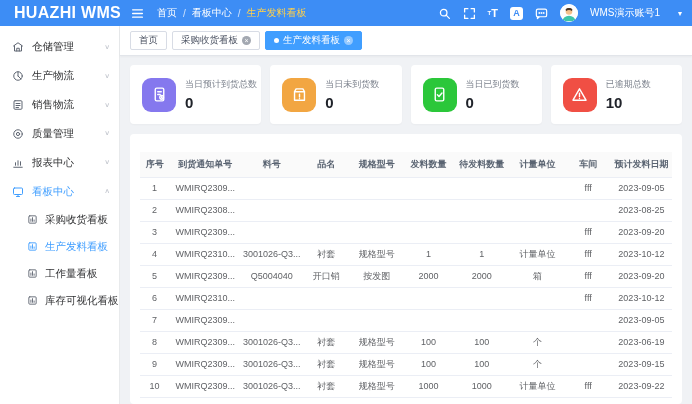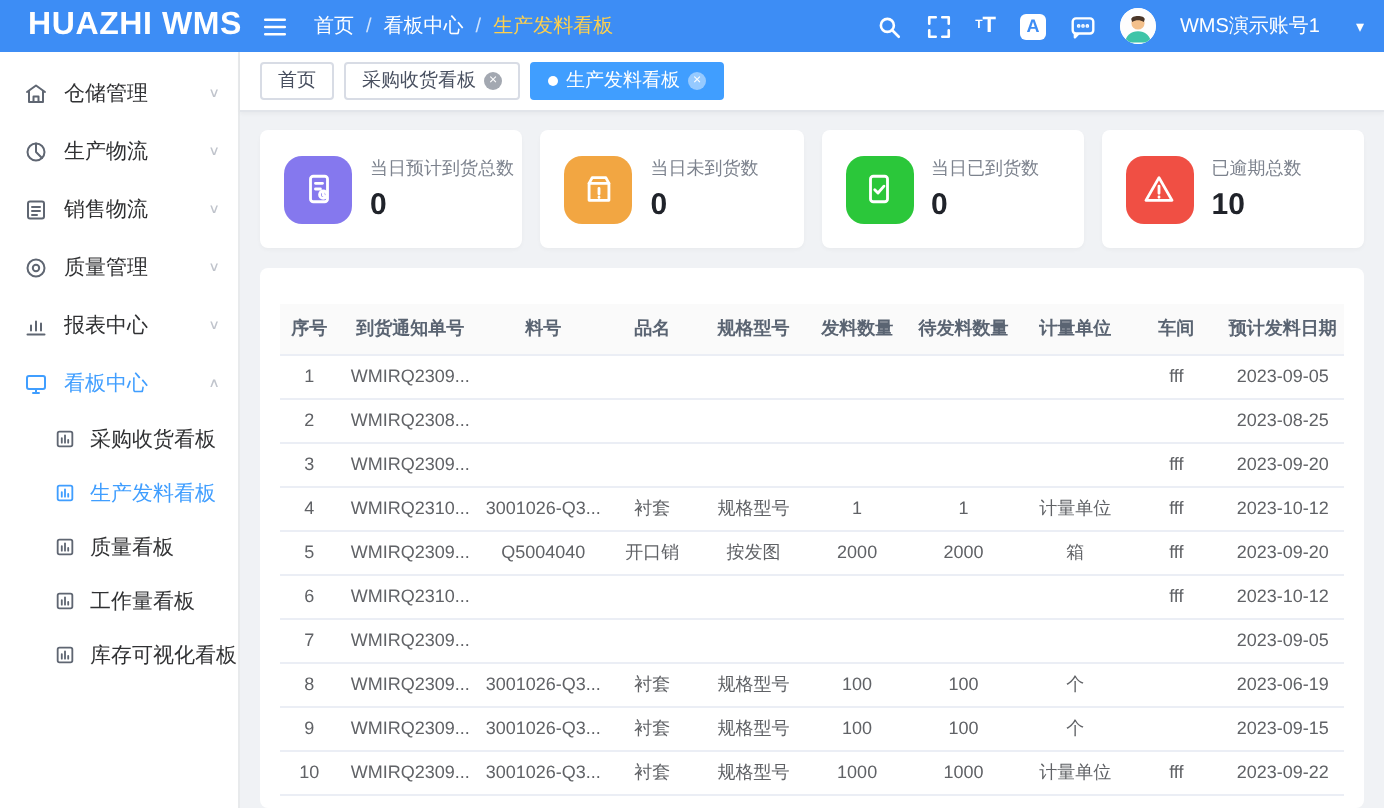--- a/index.html
+++ b/index.html
@@ -215,29 +215,20 @@
           </span>
       <span class="si-label">生产发料看板</span>
         </div>
         <div class="sub-item">
       <span class="si-icon">
             <svg fill="none" stroke="currentColor" stroke-width="2" stroke-linecap="round" stroke-linejoin="round" viewBox="0 0 24 24">
               <rect x="4" y="4" width="16" height="16" rx="2"></rect>
               <path d="M8.5 16v-5M12 16V8M15.5 16v-3"></path>
             </svg>
           </span>
-      <span class="si-label">质量看板</span>
-        </div>
-        <div class="sub-item">
-      <span class="si-icon">
-            <svg fill="none" stroke="currentColor" stroke-width="2" stroke-linecap="round" stroke-linejoin="round" viewBox="0 0 24 24">
-              <rect x="4" y="4" width="16" height="16" rx="2"></rect>
-              <path d="M8.5 16v-5M12 16V8M15.5 16v-3"></path>
-            </svg>
-          </span>
       <span class="si-label">工作量看板</span>
         </div>
         <div class="sub-item">
       <span class="si-icon">
             <svg fill="none" stroke="currentColor" stroke-width="2" stroke-linecap="round" stroke-linejoin="round" viewBox="0 0 24 24">
               <rect x="4" y="4" width="16" height="16" rx="2"></rect>
               <path d="M8.5 16v-5M12 16V8M15.5 16v-3"></path>
             </svg>
           </span>
       <span class="si-label">库存可视化看板</span>

